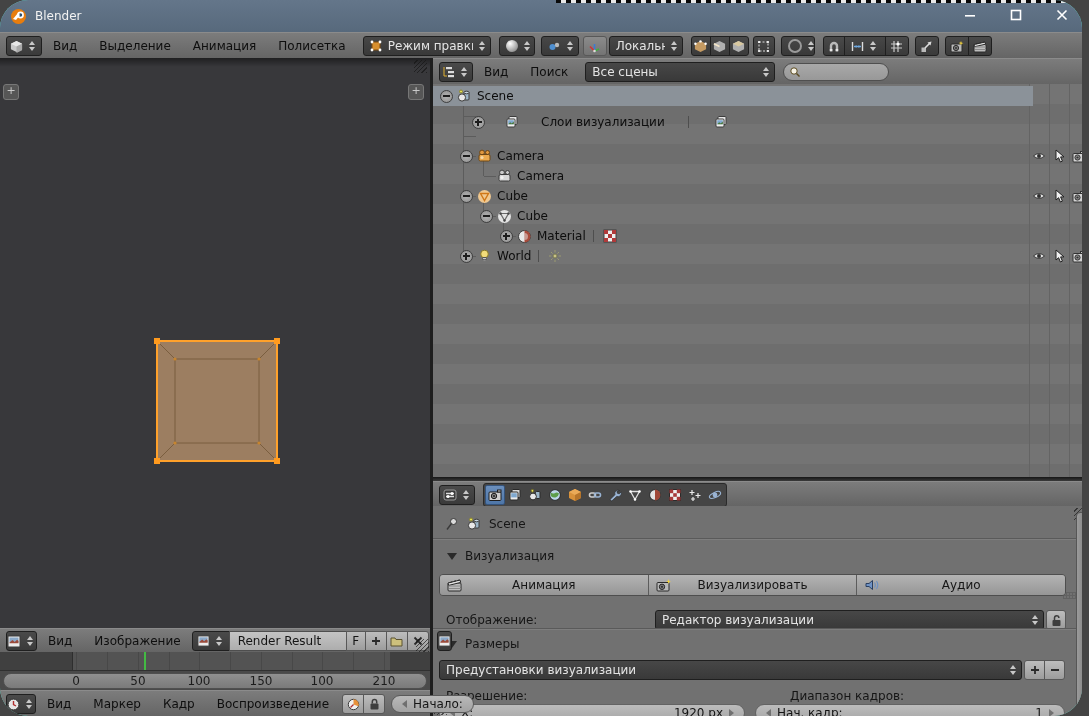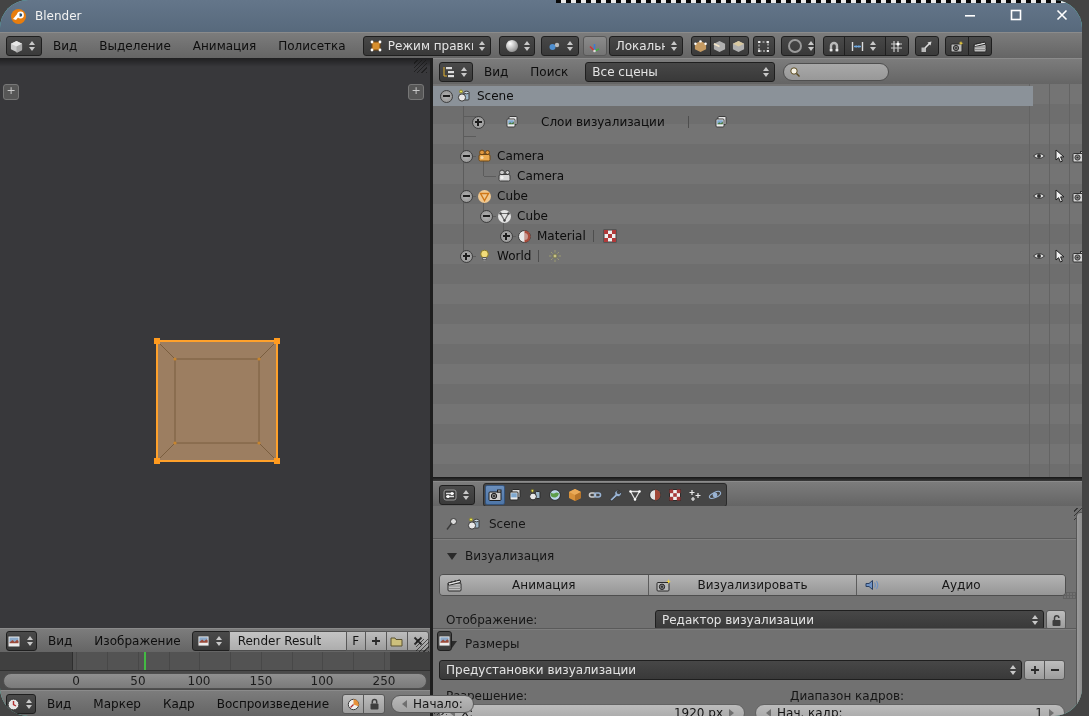--- a/index.html
+++ b/index.html
@@ -877,21 +877,21 @@
     <div style="position:absolute;left:72px;top:0;width:1px;height:18px;background:#2e2e2e;"></div>
     <div id="cfmarker"></div>
   </div>
   <div class="abs" id="hscroll">
     <div id="hpill"></div>
     <span class="rnum" style="left:76px;">0</span>
     <span class="rnum" style="left:138px;">50</span>
     <span class="rnum" style="left:199px;">100</span>
     <span class="rnum" style="left:261px;">150</span>
     <span class="rnum" style="left:322px;">100</span>
-    <span class="rnum" style="left:384px;">250</span>
+    <span class="rnum" style="left:384px;">210</span>
   </div>
 
   <div class="abs hdr" id="tl-hdr">
     <div class="btn-dark" style="width:38px;margin-left:6px;">
       <span class="ic">
           <svg width="13" height="13" viewBox="0 0 13 13">
             <circle cx="6.5" cy="6.5" r="5.4" fill="#e6e6e6" stroke="#3a3a3a"></circle>
             <path d="M6.5 3v3.5L9 8" fill="none" stroke="#b03030" stroke-width="1.4"></path>
           </svg>
         </span>

